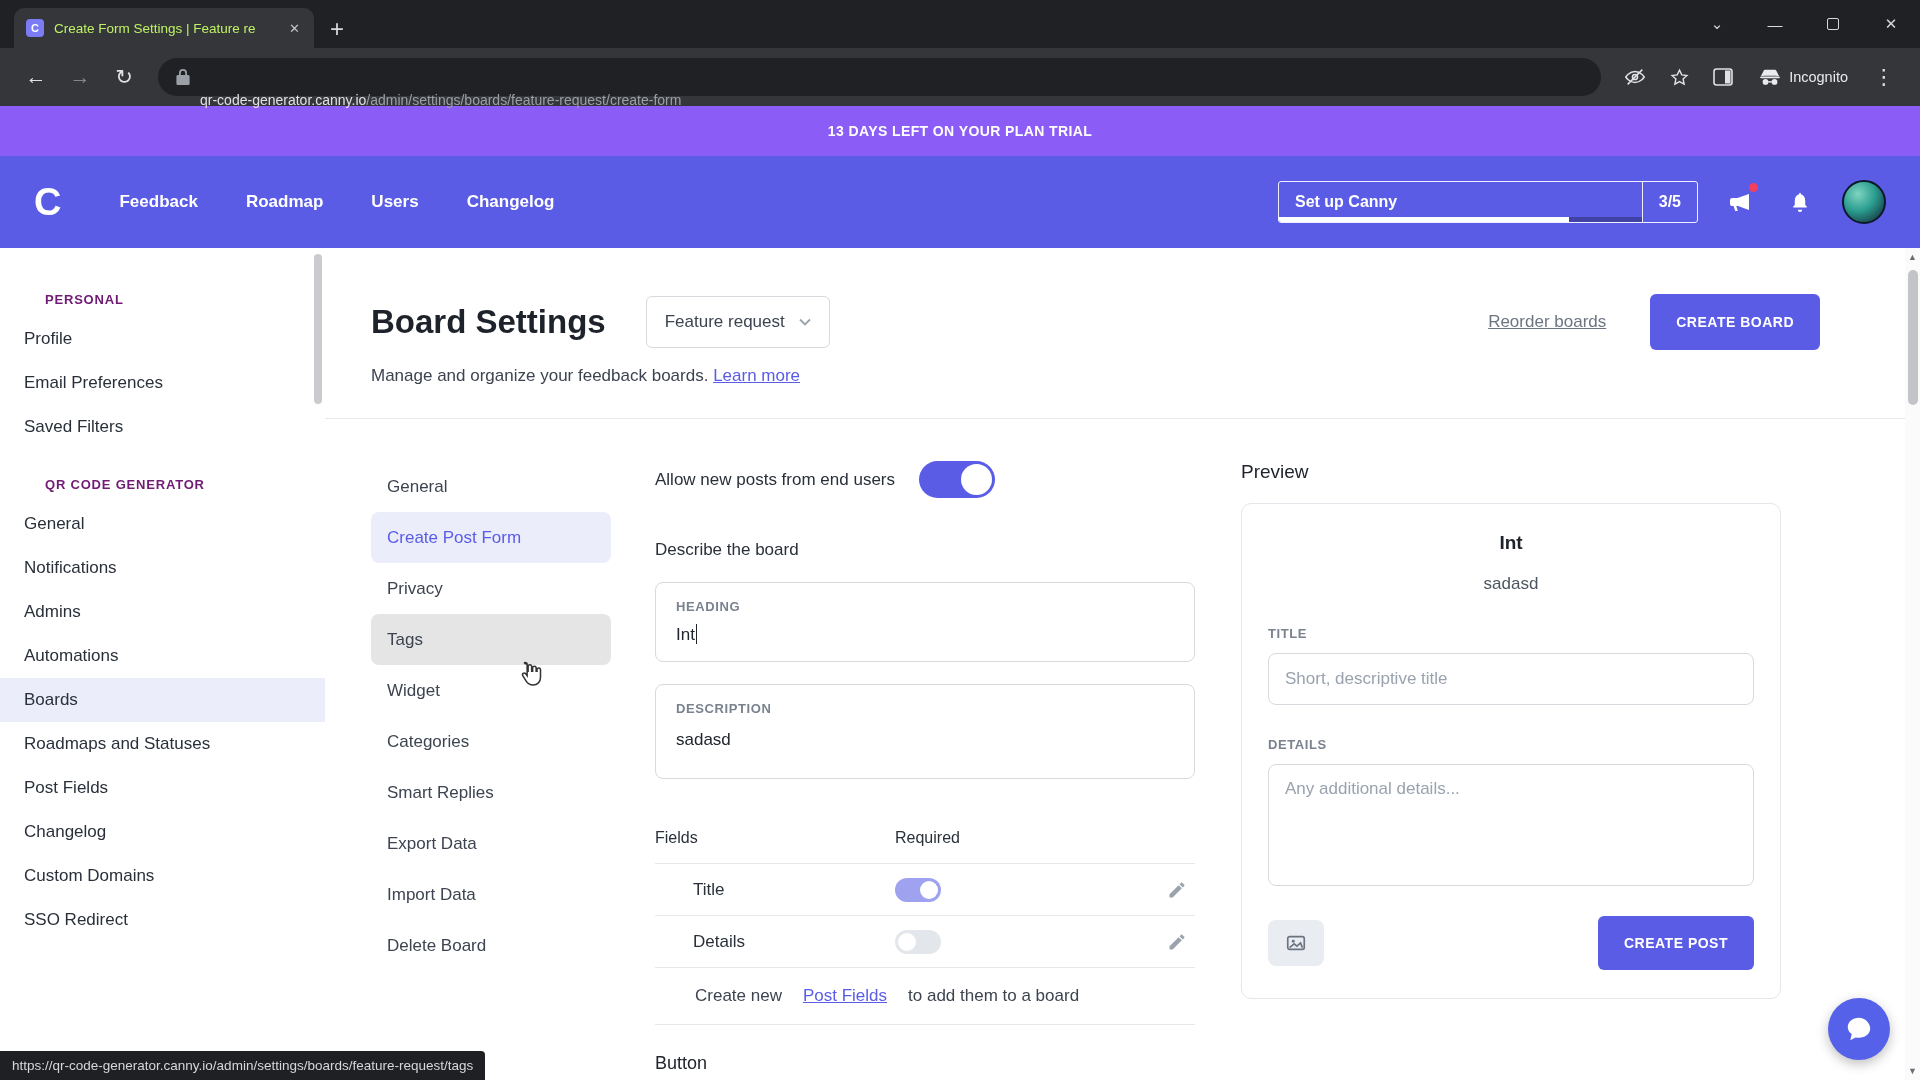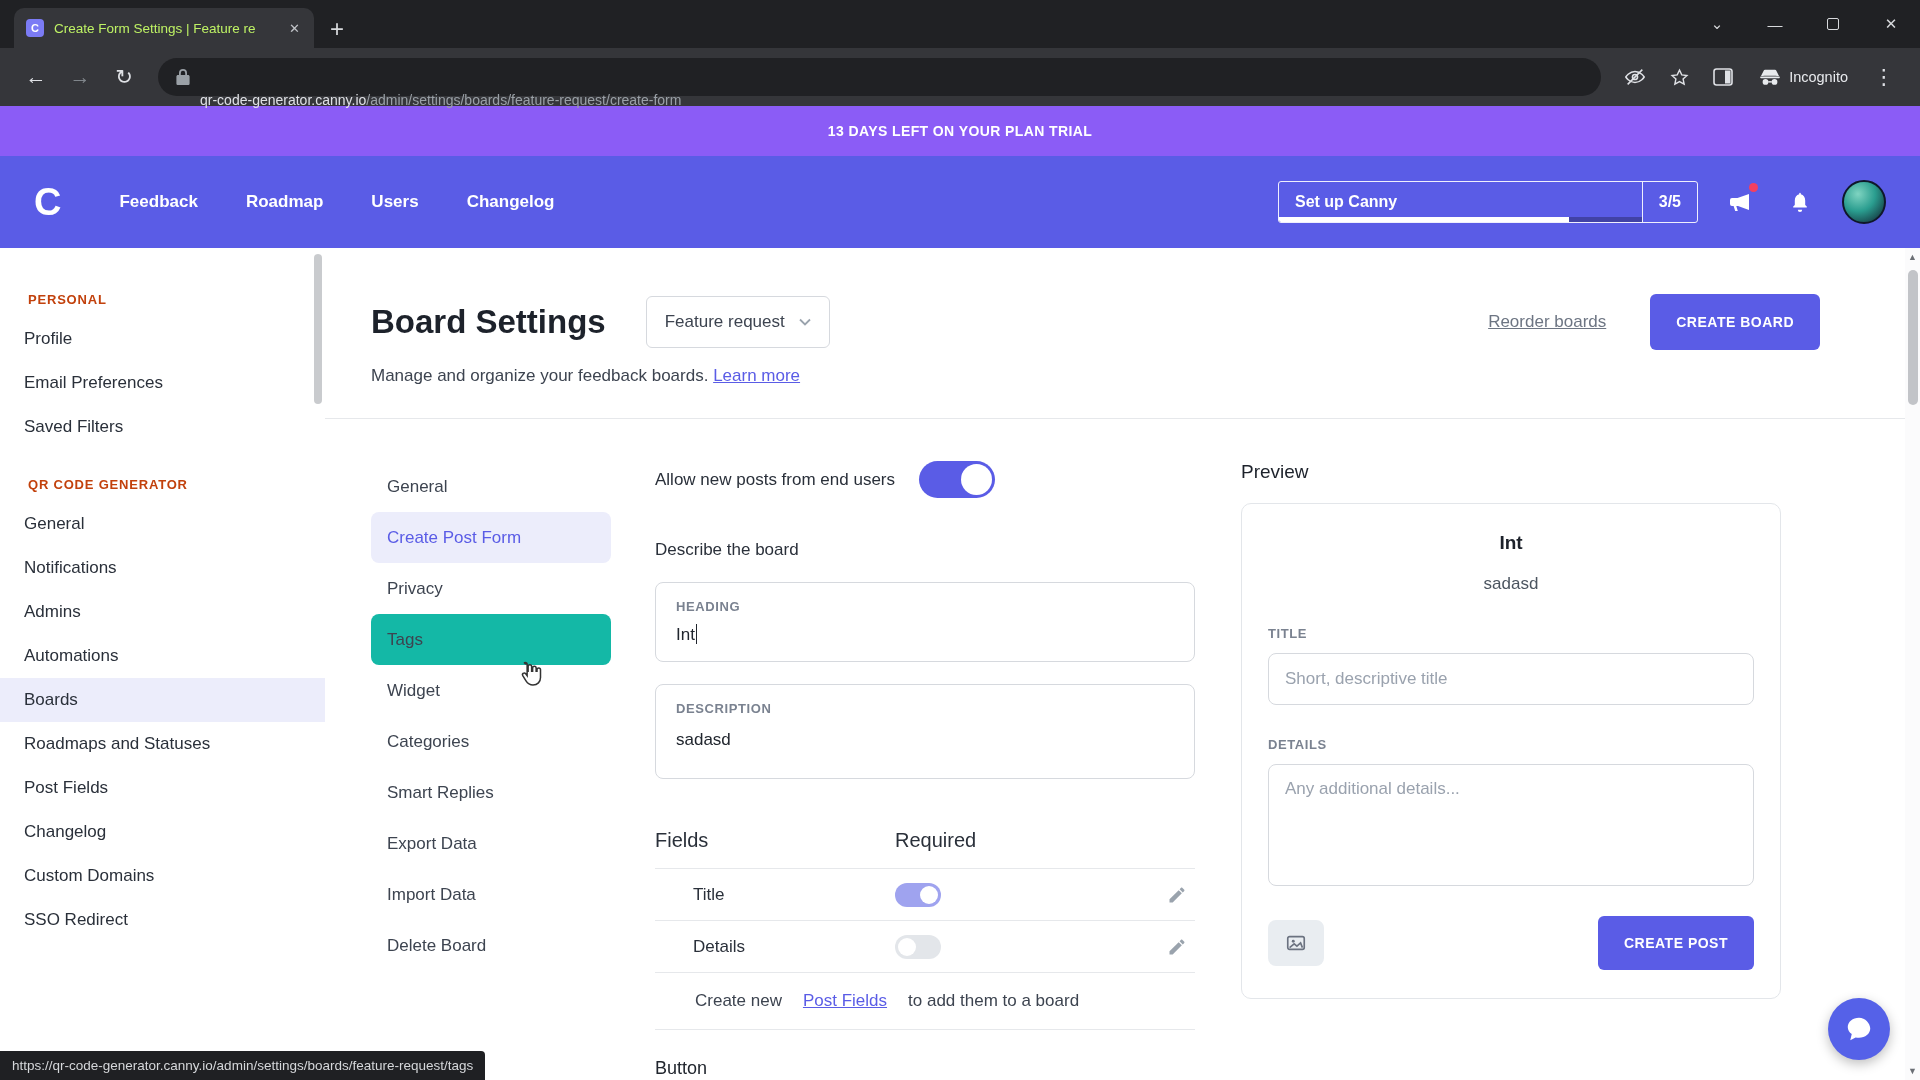--- a/index.html
+++ b/index.html
@@ -38,58 +38,58 @@
   .setup-bar { position:absolute; left:0; right:0; bottom:0; height:5px; background:rgba(0,0,0,.28); }
   .setup-fill { height:100%; background:#fff; width:0; }
   .setup-count { display:flex; align-items:center; padding:0 16px; border-left:1px solid rgba(255,255,255,.9); font-size:16px; font-weight:700; }
   .icon-btn { position:relative; width:36px; height:36px; display:flex; align-items:center; justify-content:center; }
   .dot { position:absolute; top:-1px; right:0; width:9px; height:9px; background:#f43f5e; border-radius:50%; }
   .avatar { width:44px; height:44px; border-radius:50%; background:radial-gradient(circle at 35% 30%, #7fd4c1, #2a9d8f 45%, #14323c 90%); border:2px solid #0f172a; }
 
   
   .page { display:flex; height:832px; position:relative; }
   .sidebar { width:325px; flex:0 0 auto; padding-top:44px; position:relative; }
-  .side-head { font-size:13px; font-weight:700; color:#c2410c; letter-spacing:.8px; padding:0 28px; margin:28px 0 10px; }
+  .side-head { font-size:13px; font-weight:700; color:#701a75; letter-spacing:.8px; padding:0 28px; margin:28px 17px 10px; }
   .side-sec:first-child .side-head { margin-top:0; }
   .side-item { font-size:17px; color:#2a303a; padding:12px 24px; }
   .side-item.active { background:#ecedfb; }
   .side-scroll { position:absolute; top:6px; right:3px; width:8px; height:150px; background:#c9cbce; border-radius:4px; }
 
   .content { flex:1; padding:46px 0 0 46px; position:relative; min-width:0; }
   .page-head { display:flex; align-items:center; }
   .page-head h1 { font-size:33px; font-weight:600; color:#1d222b; margin:0; }
   .board-select { margin-left:40px; border:1px solid #d6d9de; border-radius:6px; height:52px; display:flex; align-items:center; gap:14px; padding:0 18px; font-size:17px; color:#3d4450; }
   .head-right { margin-left:auto; display:flex; align-items:center; gap:44px; padding-right:100px; }
   .reorder { font-size:17px; color:#6d7583; text-decoration:underline; cursor:pointer; }
   .btn-primary { background:#5a5ce6; color:#fff; border:none; border-radius:6px; font-size:14px; font-weight:700; letter-spacing:.5px; padding:12px 26px; height:56px; font-family:inherit; cursor:pointer; }
   .page-sub { margin-top:16px; font-size:17px; color:#3d4450; }
   .page-sub a { color:#5a5ce6; text-decoration:underline; cursor:pointer; }
   .divider { height:1px; background:#e6e8eb; margin-top:32px; margin-left:-46px; }
 
   .cols { display:flex; margin-top:42px; }
   .snav { width:240px; flex:0 0 auto; }
   .snav-item { height:51px; display:flex; align-items:center; padding:0 16px; border-radius:8px; font-size:17px; color:#3d4450; }
   .snav-item.current { background:#ecedfb; color:#5a5ce6; }
-  .snav-item.hovered { background:#14b8a6; }
+  .snav-item.hovered { background:#e5e5e5; }
 
   .form-col { width:540px; margin-left:44px; flex:0 0 auto; }
   .allow-row { display:flex; align-items:center; font-size:17px; color:#2a303a; }
   .toggle-lg { width:76px; height:37px; border-radius:19px; position:relative; margin-left:24px; flex:0 0 auto; }
   .toggle-lg.on { background:#5a5ce6; }
   .toggle-lg.on::after { content:""; position:absolute; top:3px; right:3px; width:31px; height:31px; border-radius:50%; background:#fff; }
   .describe { margin-top:42px; font-size:17px; color:#2a303a; }
   .fieldbox { margin-top:22px; border:1px solid #d6d9de; border-radius:8px; padding:16px 20px; }
   .flabel { font-size:13px; font-weight:700; color:#7a8290; letter-spacing:.6px; }
   .fvalue { font-size:17px; color:#21262e; margin-top:10px; }
   .fieldbox.tall { padding-bottom:28px; }
   .fieldbox.tall .fvalue { margin-top:14px; }
   .caret { display:inline-block; width:1.5px; height:20px; background:#21262e; vertical-align:-4px; margin-left:1px; }
 
   .ftable { margin-top:50px; }
-  .fhead { display:flex; font-size:20px; color:#2a303a; padding-bottom:16px; }
+  .fhead { display:flex; font-size:16px; color:#2a303a; padding-bottom:16px; }
   .fhead .c1 { width:240px; }
   .frow { display:flex; align-items:center; height:52px; border-top:1px solid #e6e8eb; }
   .frow .c1 { width:240px; padding-left:38px; font-size:17px; color:#2a303a; }
   .toggle-sm { width:46px; height:24px; border-radius:12px; position:relative; flex:0 0 auto; }
   .toggle-sm.on { background:#9fa3ef; }
   .toggle-sm.on::after { content:""; position:absolute; top:3px; right:3px; width:18px; height:18px; border-radius:50%; background:#fff; }
   .toggle-sm.off { background:#e3e6ea; }
   .toggle-sm.off::after { content:""; position:absolute; top:3px; left:3px; width:18px; height:18px; border-radius:50%; background:#fff; }
   .pencil { margin-left:auto; margin-right:8px; display:flex; }
   .ffoot { border-top:1px solid #e6e8eb; border-bottom:1px solid #e6e8eb; height:58px; display:flex; align-items:center; padding-left:40px; font-size:17px; color:#3d4450;gap:21px; }

